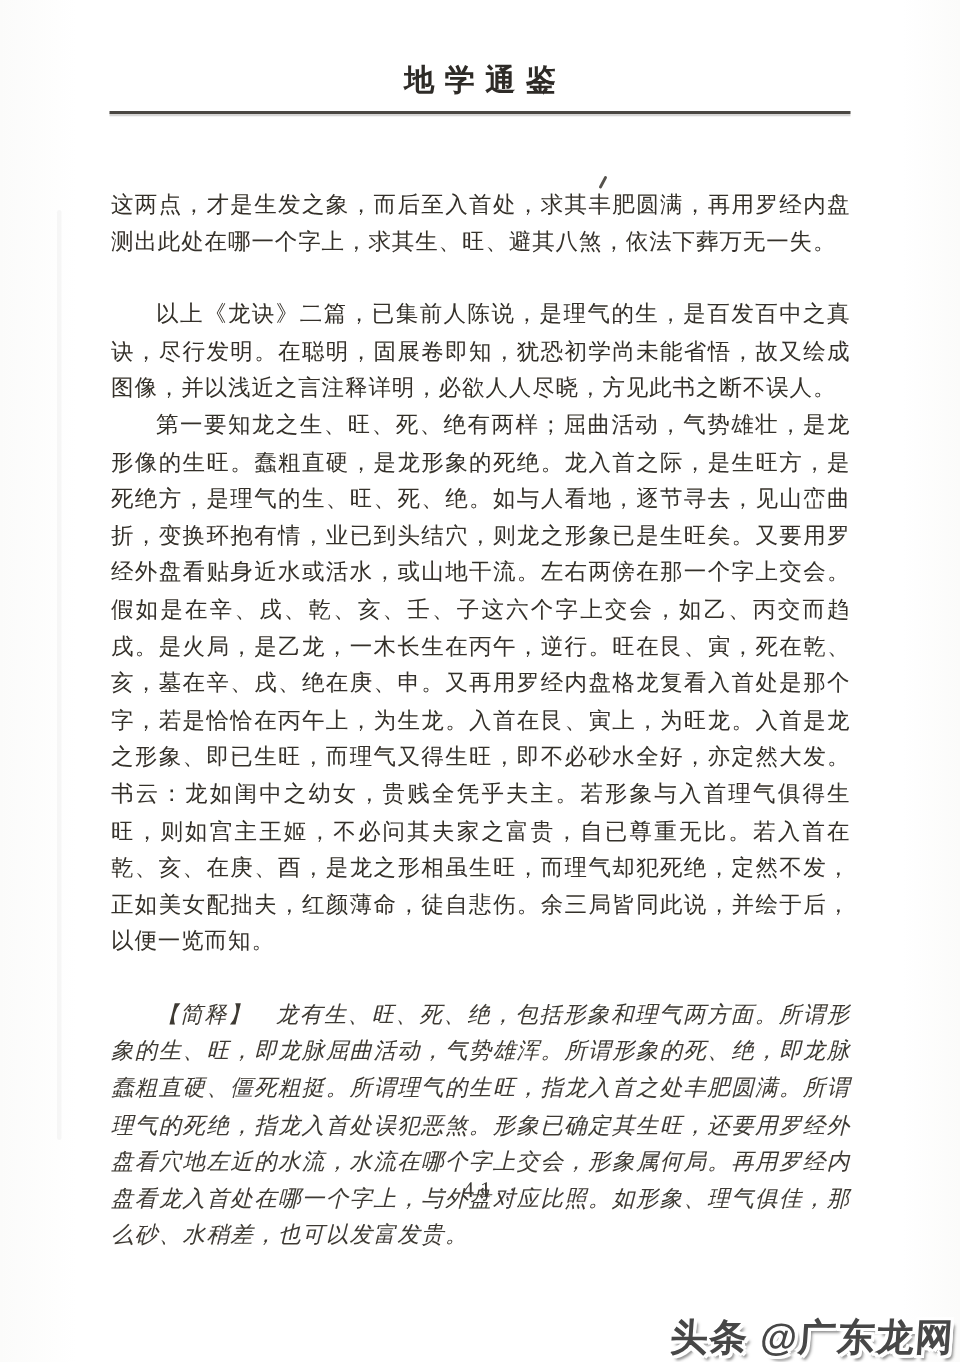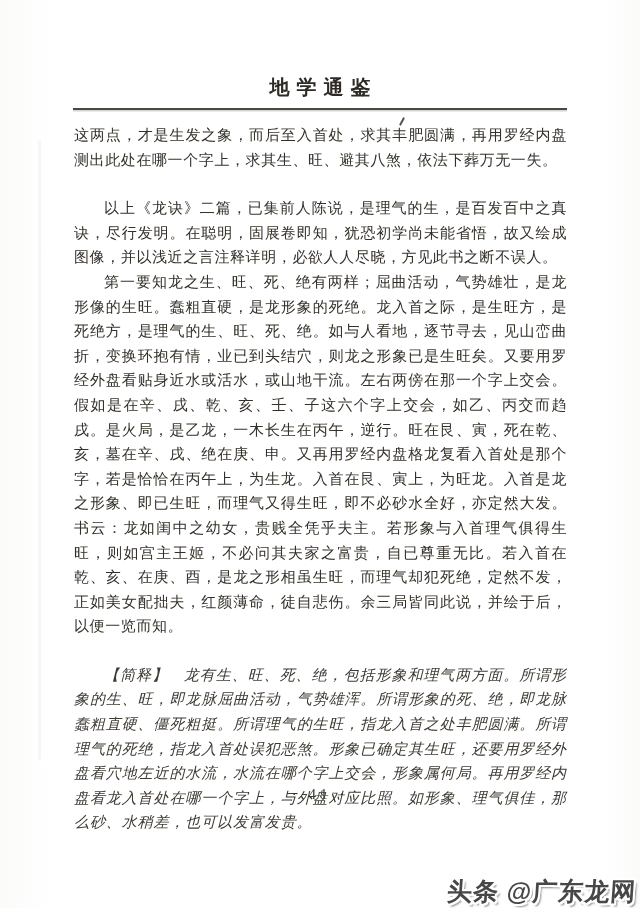--- a/index.html
+++ b/index.html
@@ -17,21 +17,21 @@
   }
   
   .scan-smudge {
     position: absolute;
     left: 38px; top: 140px;
     width: 3px; height: 620px;
     background: rgba(120,120,115,0.06);
     border-radius: 2px;
   }
   .header {
-    padding-top: 74px;
+    padding-top: 40px;
     text-align: center;
   }
   .book-title {
     font-size: 20px;
     font-weight: 700;
     color: #2e2b27;
     letter-spacing: 7px;
     text-indent: 7px; 
   }
   .header-rule {
@@ -45,20 +45,21 @@
     left: 401px; top: 117px;
     width: 2px; height: 9px;
     background: #55524c;
     transform: rotate(28deg);
     border-radius: 1px;
   }
   .text-block {
     width: 640px;
     padding: 13px 73px 0 74px;
     color: #343029;
+    margin-top: 36px;
   }
   .text-block p {
     font-size: 15px;
     line-height: 24.6px;
     text-align: justify;
     text-justify: inter-character;
     letter-spacing: 0.6px;
     word-break: break-all;
   }
   p.indent { text-indent: 2em; }

